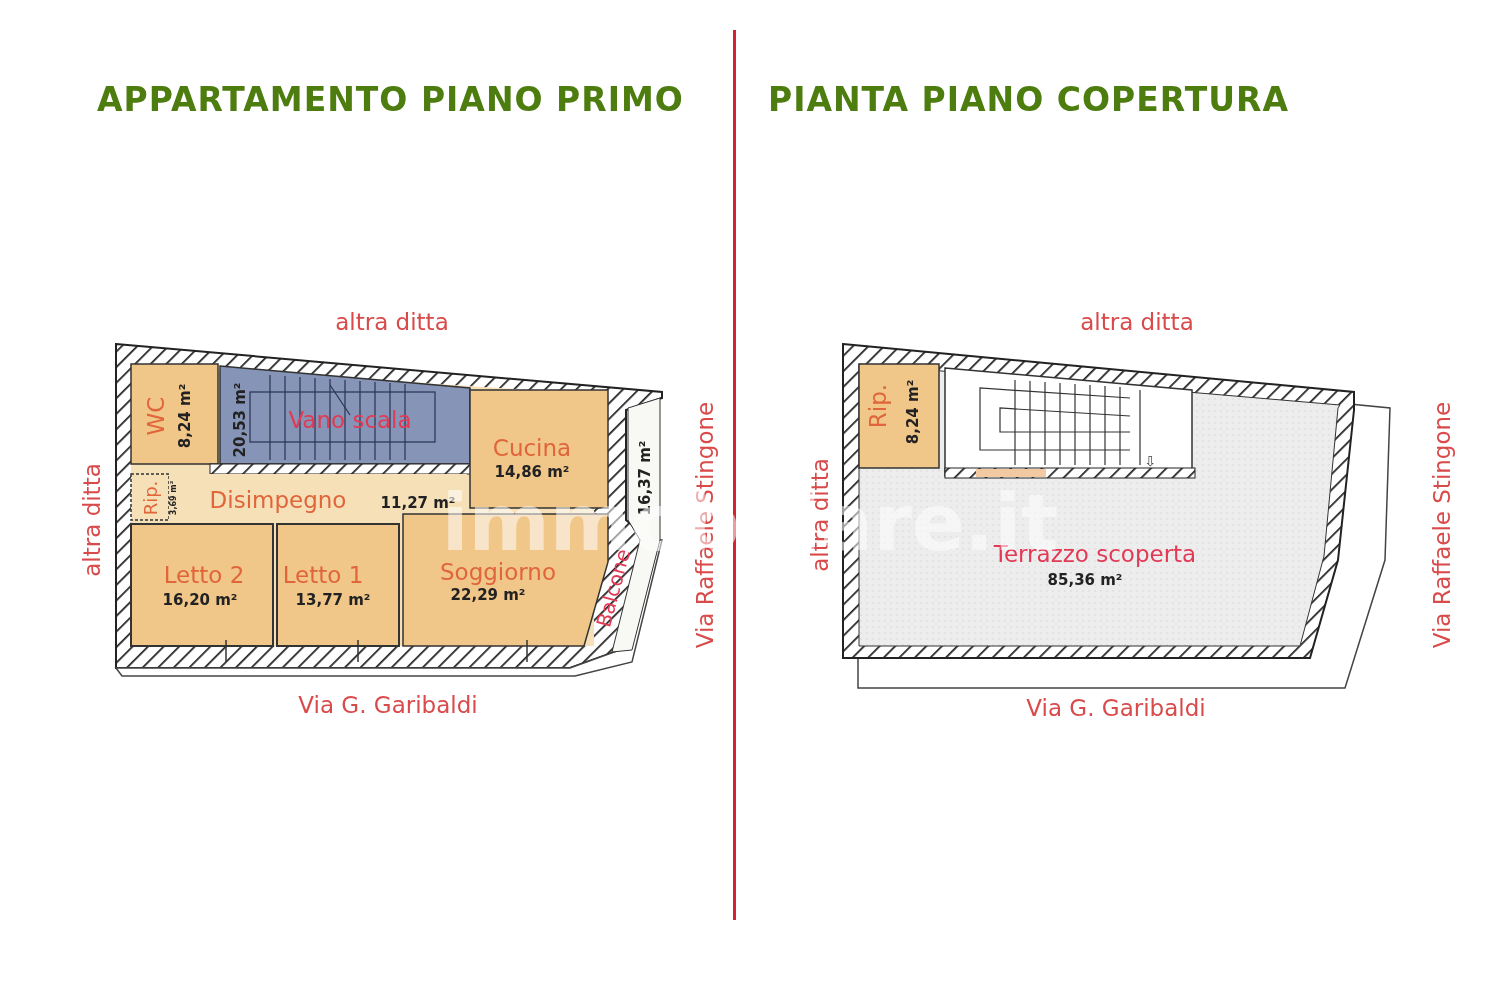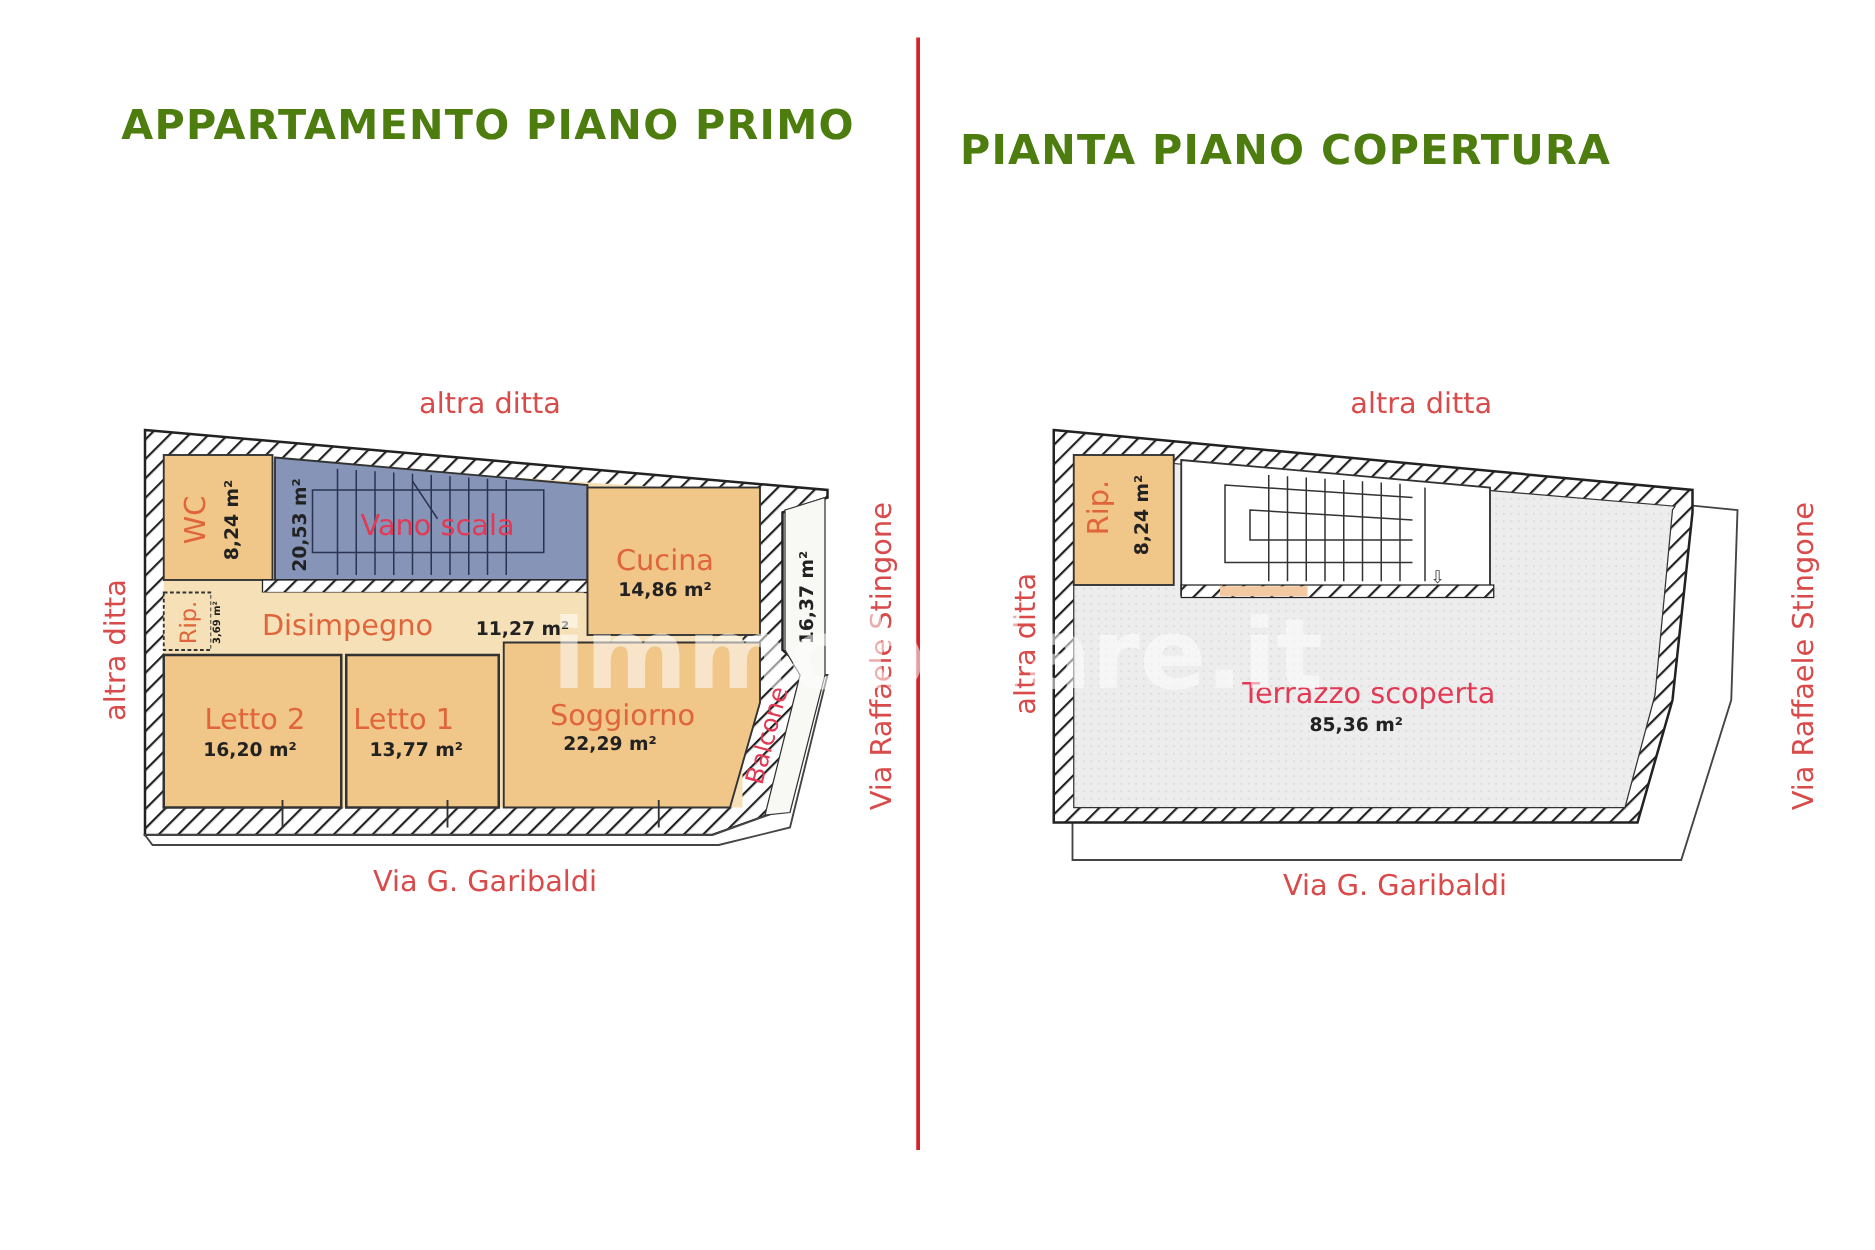--- a/index.html
+++ b/index.html
@@ -10,21 +10,21 @@
   .street { fill:#d94a4a; font-family:"DejaVu Sans", sans-serif; font-size:23px; }
   .room { fill:#e0653a; font-family:"DejaVu Sans", sans-serif; font-size:23px; }
   .room-pink { fill:#e23a55; }
   .area { fill:#222; font-family:"DejaVu Sans", sans-serif; font-size:15px; font-weight:bold; }
   .watermark { fill:#ffffff; opacity:0.55; font-family:"DejaVu Sans", sans-serif; font-size:78px; font-weight:bold; }
 </style>
 </head>
 <body>
 
 <div class="title" style="left:97px;">APPARTAMENTO PIANO PRIMO</div>
-<div class="title" style="left:768px;margin-top:20px;">PIANTA PIANO COPERTURA</div>
+<div class="title" style="left:768px;">PIANTA PIANO COPERTURA</div>
 <div class="divider"></div>
 
 <svg width="1500" height="1000" viewBox="0 0 1500 1000">
   <defs>
     <pattern id="hatch" patternUnits="userSpaceOnUse" width="11" height="11" patternTransform="rotate(45)">
       <rect width="11" height="11" fill="#ffffff"></rect>
       <line x1="0" y1="0" x2="0" y2="11" stroke="#222" stroke-width="3.5"></line>
     </pattern>
     <pattern id="dots" patternUnits="userSpaceOnUse" width="6" height="6">
       <rect width="6" height="6" fill="#ededed"></rect>

